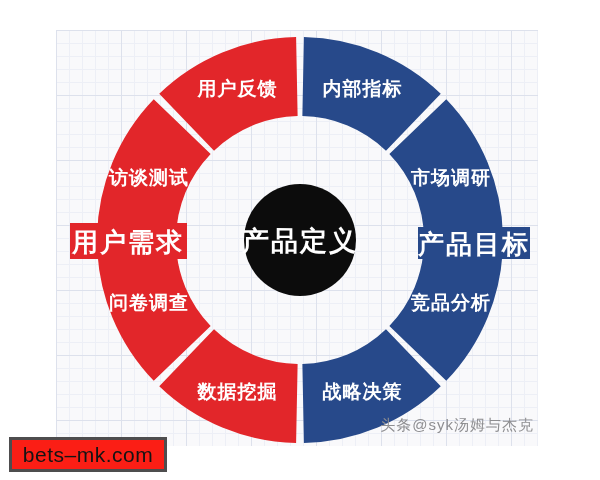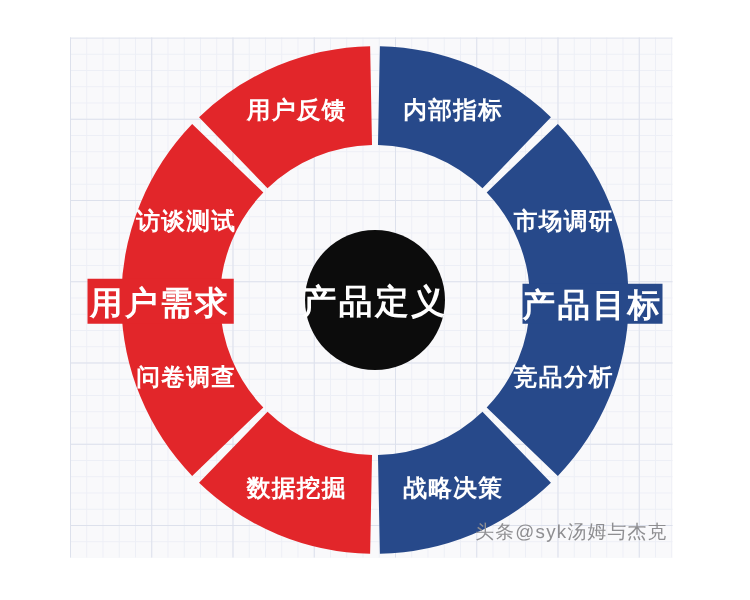--- a/index.html
+++ b/index.html
@@ -80,14 +80,15 @@
     </g>
 
     <g>
       <circle id="center-circle" cx="300" cy="240" r="56" fill="#0c0c0c"></circle>
       <text class="center-label" x="300" y="241">产品定义</text>
     </g>
 
     <text class="watermark-text" x="534" y="430">头条@syk汤姆与杰克</text>
   </svg>
 
+  <div class="footer-badge" id="footer-badge" style="background: rgb(251, 30, 21); border: 3px solid rgb(78, 77, 78);">bets–mk.com</div>
 
 </div>
 
 </body></html>

